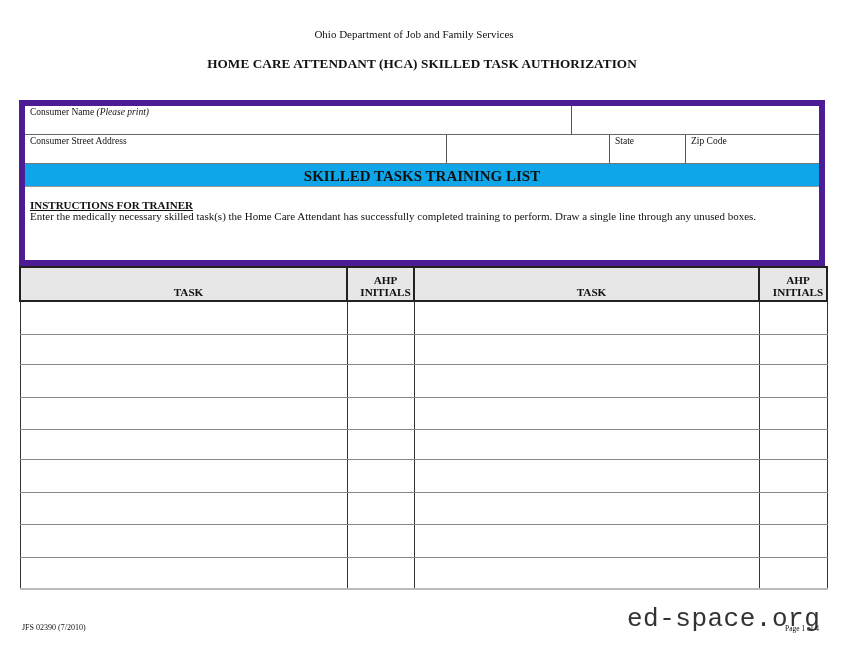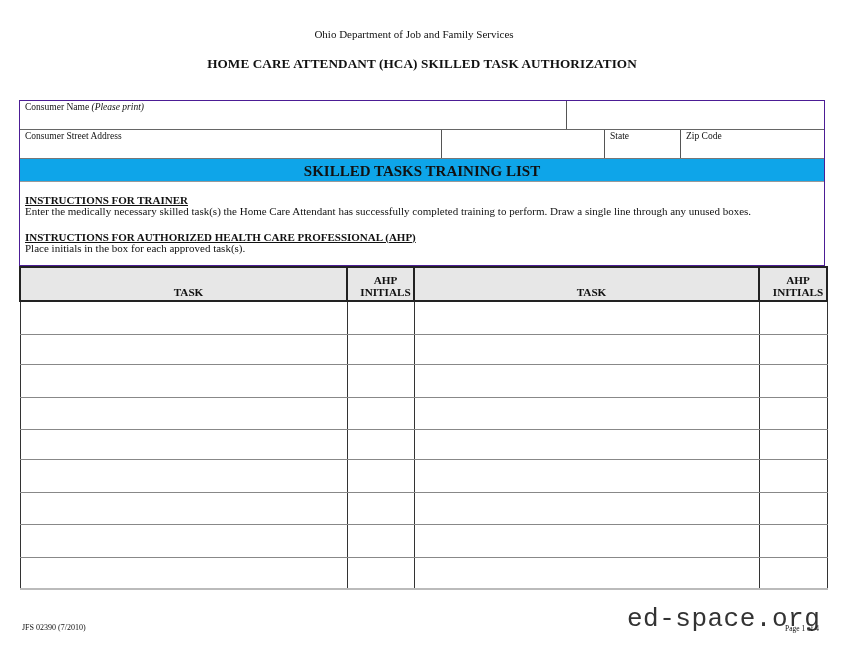--- a/index.html
+++ b/index.html
@@ -3,21 +3,21 @@
   <meta charset="utf-8">
   <style>
     html, body { margin: 0; padding: 0; background: #ffffff; }
     body { width: 844px; height: 652px; position: relative; overflow: hidden;
       font-family: "Liberation Serif", "DejaVu Serif", serif; color: #111; }
     .abs { position: absolute; }
     .agency { top: 28px; left: 0; width: 828px; text-align: center; font-size: 11px; }
     .title { top: 56px; left: 0; width: 844px; text-align: center; font-size: 13.2px; font-weight: bold; letter-spacing: 0.1px; }
 
     
-    .form { left: 19px; top: 100px; width: 806px; height: 166px; border: 1px solid #4c1d95; box-sizing: border-box; }
+    .form { left: 19px; top: 100px; width: 806px; height: 166px; border: 6px solid #4c1d95; box-sizing: border-box; }
     .cell { position: absolute; box-sizing: border-box; font-size: 9.5px; padding: 1px 5px; }
     .lbl { font-size: 9.5px; }
     .it { font-style: italic; }
     .hline { position: absolute; height: 1px; background: #666; }
     .vline { position: absolute; width: 1px; background: #555; }
     .band { position: absolute; left: 0; right: 0; top: 57px; height: 24px; background: #0ea5e9; border-top: 1px solid #777; border-bottom: 1px solid #999;
       text-align: center; font-weight: bold; font-size: 15px; line-height: 24px; box-sizing: border-box; }
     .instr { position: absolute; left: 5px; font-size: 11px; line-height: 11px; }
     .instr-h { font-weight: bold; text-decoration: underline; }
 
@@ -58,24 +58,20 @@
   <div class="vline" style="left:660px;top:29px;height:28px;"></div>
   <div class="cell" style="left:661px;top:29px;width:144px;height:28px;">
     <span class="lbl">Zip Code</span>
   </div>
 
   <div class="band">SKILLED TASKS TRAINING LIST</div>
 
   <div class="instr" style="top:94px;">
     <div class="instr-h">INSTRUCTIONS FOR TRAINER</div>
     <div>Enter the medically necessary skilled task(s) the Home Care Attendant has successfully completed training to perform.  Draw a single line through any unused boxes.</div>
-  </div>
-  <div class="instr" style="top:131px;">
-    <div class="instr-h">INSTRUCTIONS FOR AUTHORIZED HEALTH CARE PROFESSIONAL (AHP)</div>
-    <div>Place initials in the box for each approved task(s).</div>
   </div>
 </div>
 
 <div class="abs table">
   <table>
     <colgroup>
       <col style="width:327px">
         <col style="width:67px">
         <col style="width:345px">
         <col style="width:68px">

